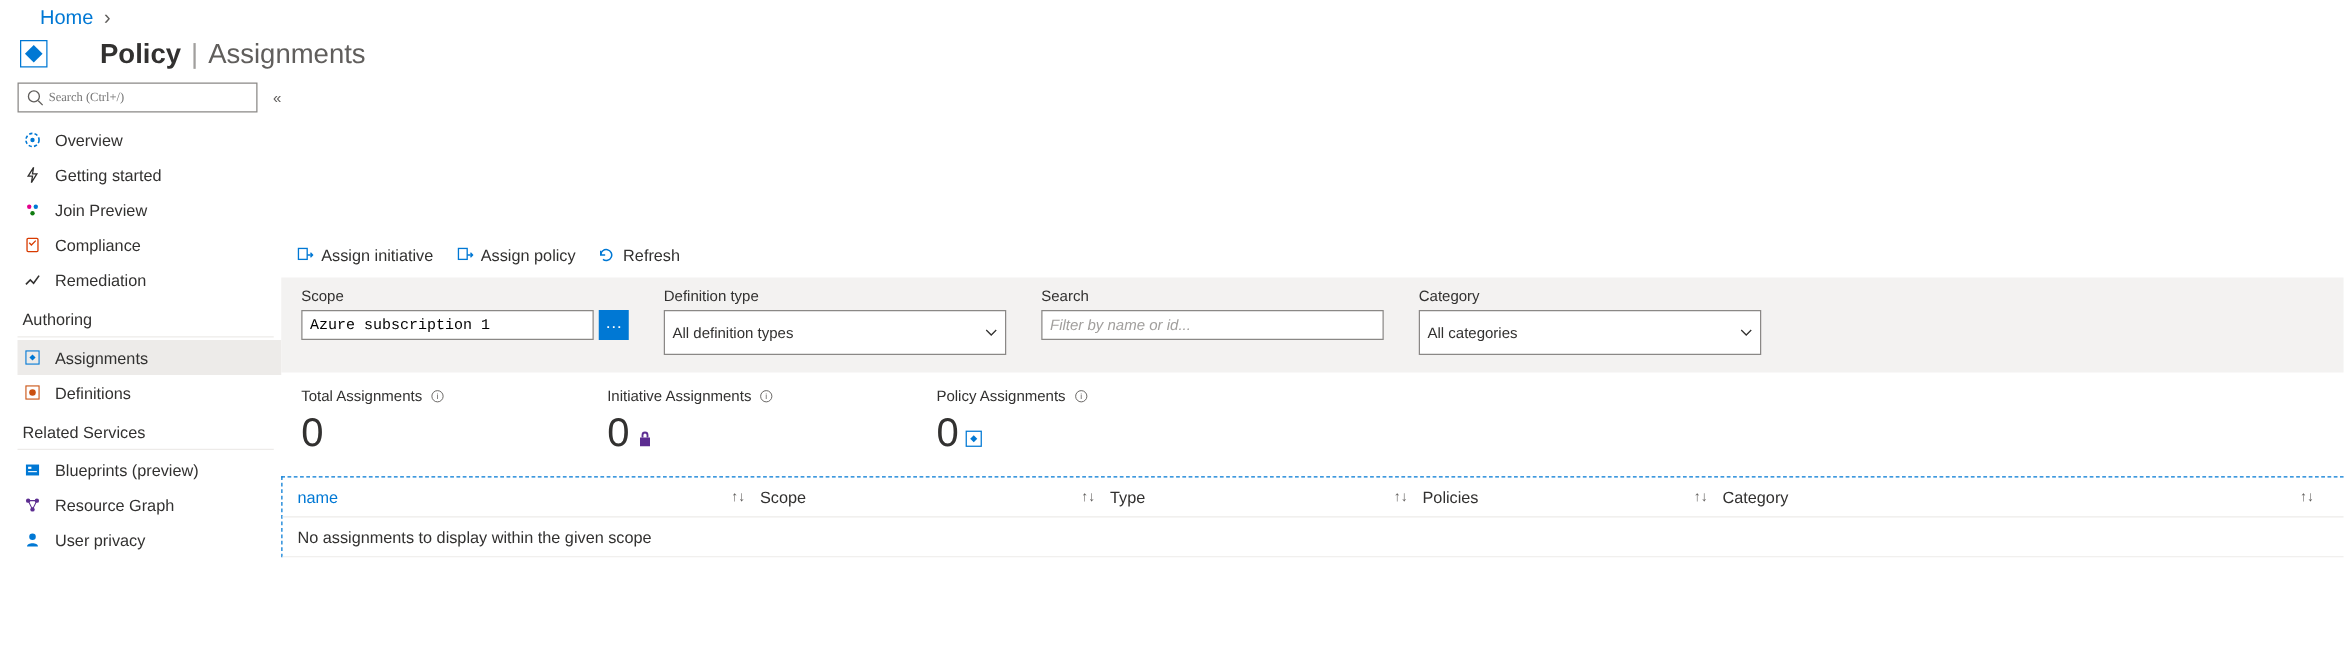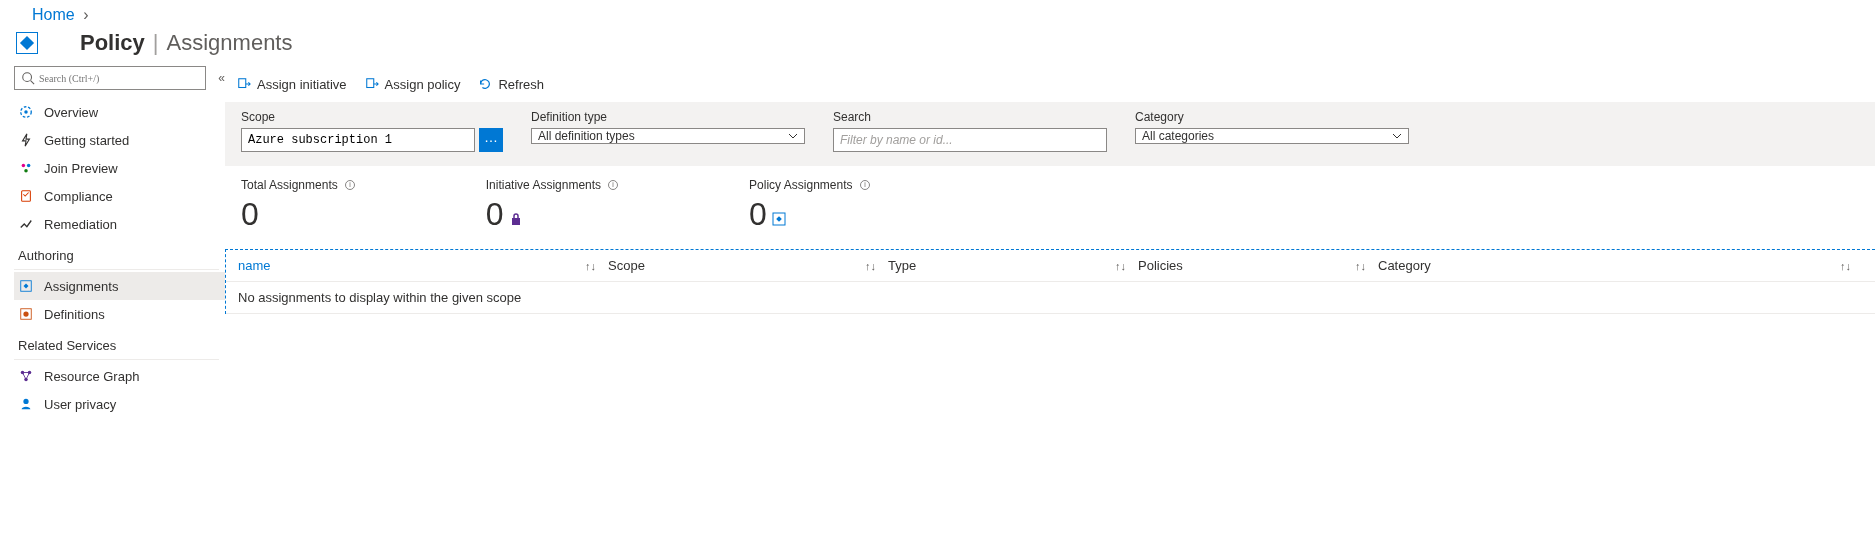--- a/index.html
+++ b/index.html
@@ -23,33 +23,33 @@
 .search-box { flex: 1; display: flex; align-items: center; border: 1px solid #8a8886; height: 24px; background: #fff; }
 .search-box svg { margin: 0 4px 0 6px; }
 .search-box input { border: none; outline: none; font-size: 10px; flex: 1; background: transparent; font-family: Liberation Serif, serif; color: #605e5c; }
 .collapse-btn { margin-left: 12px; color: #605e5c; cursor: pointer; font-size: 12px; }
 
 .nav-item { display: flex; align-items: center; height: 28px; padding-left: 4px; cursor: pointer; font-size: 13px; color: #323130; }
 .nav-item.selected { background: #edebe9; }
 .nav-item .ic { width: 16px; height: 16px; margin-right: 10px; display: flex; align-items: center; justify-content: center; }
 .nav-section { font-size: 13px; color: #323130; padding: 10px 0 6px 4px; border-bottom: 1px solid #edebe9; margin-bottom: 2px; margin-right: 6px; }
 
-.main { flex: 1; display: flex; flex-direction: column; }
+.main { flex: 1; display: flex; flex-direction: column; justify-content: flex-end; }
 
 .toolbar { display: flex; align-items: center; height: 36px; padding-left: 12px; gap: 18px; }
 .tool-btn { display: flex; align-items: center; gap: 6px; color: #323130; cursor: pointer; font-size: 13px; }
 .tool-btn svg { color: #0078d4; }
 
 .filterbar { background: #f3f2f1; padding: 8px 16px 14px; display: flex; gap: 28px; }
 .filter-col { display: flex; flex-direction: column; gap: 4px; }
 .filter-label { font-size: 12px; color: #323130; }
 .scope-row { display: flex; }
 .scope-input { width: 234px; height: 24px; border: 1px solid #8a8886; background: #fff; padding: 0 6px; font-size: 12px; font-family: Liberation Mono, monospace; }
 .scope-btn { width: 24px; height: 24px; background: #0078d4; color: #fff; display: flex; align-items: center; justify-content: center; margin-left: 4px; cursor: pointer; font-size: 14px; line-height: 1; padding-bottom: 6px; }
-.dropdown { width: 274px; height: 16px; border: 1px solid #8a8886; background: #fff; display: flex; align-items: center; padding: 0 6px; font-size: 12px; cursor: pointer; }
+.dropdown { width: 274px; height: 36px; border: 1px solid #8a8886; background: #fff; display: flex; align-items: center; padding: 0 6px; font-size: 12px; cursor: pointer; }
 .dropdown span { flex: 1; }
 .text-input { width: 274px; height: 24px; border: 1px solid #8a8886; background: #fff; padding: 0 6px; font-size: 12px; font-family: inherit; }
 .text-input::placeholder { color: #a19f9d; font-style: italic; }
 
 .stats { display: flex; padding: 12px 16px 16px; gap: 130px; }
 .stat { display: flex; flex-direction: column; gap: 4px; }
 .stat-label { font-size: 12px; color: #323130; display: flex; align-items: center; gap: 6px; }
 .stat-label svg { color: #605e5c; }
 .stat-value { font-size: 32px; font-weight: 300; display: flex; align-items: flex-end; gap: 4px; }
 .stat-value .mini { width: 16px; height: 16px; margin-bottom: 6px; }
@@ -159,20 +159,30 @@
             <circle cx="8" cy="8" r="3" fill="#ca5010"></circle>
           </svg>
         </span>
       <span>Definitions</span>
     </div>
 
     <div class="nav-section">Related Services</div>
     <div class="nav-item">
       <span class="ic">
           <svg width="14" height="14" viewBox="0 0 16 16">
+            <rect x="2" y="3" width="12" height="10" fill="#0078d4"></rect>
+            <rect x="4" y="5" width="3" height="2" fill="#fff"></rect>
+            <rect x="4" y="9" width="8" height="1" fill="#fff"></rect>
+          </svg>
+        </span>
+      <span>Blueprints (preview)</span>
+    </div>
+    <div class="nav-item">
+      <span class="ic">
+          <svg width="14" height="14" viewBox="0 0 16 16">
             <circle cx="4" cy="4" r="2" fill="#5c2d91"></circle>
             <circle cx="12" cy="4" r="2" fill="#5c2d91"></circle>
             <circle cx="8" cy="12" r="2" fill="#5c2d91"></circle>
             <path d="M4 4 L12 4 L8 12 Z" fill="none" stroke="#5c2d91" stroke-width="1"></path>
           </svg>
         </span>
       <span>Resource Graph</span>
     </div>
     <div class="nav-item">
       <span class="ic">

